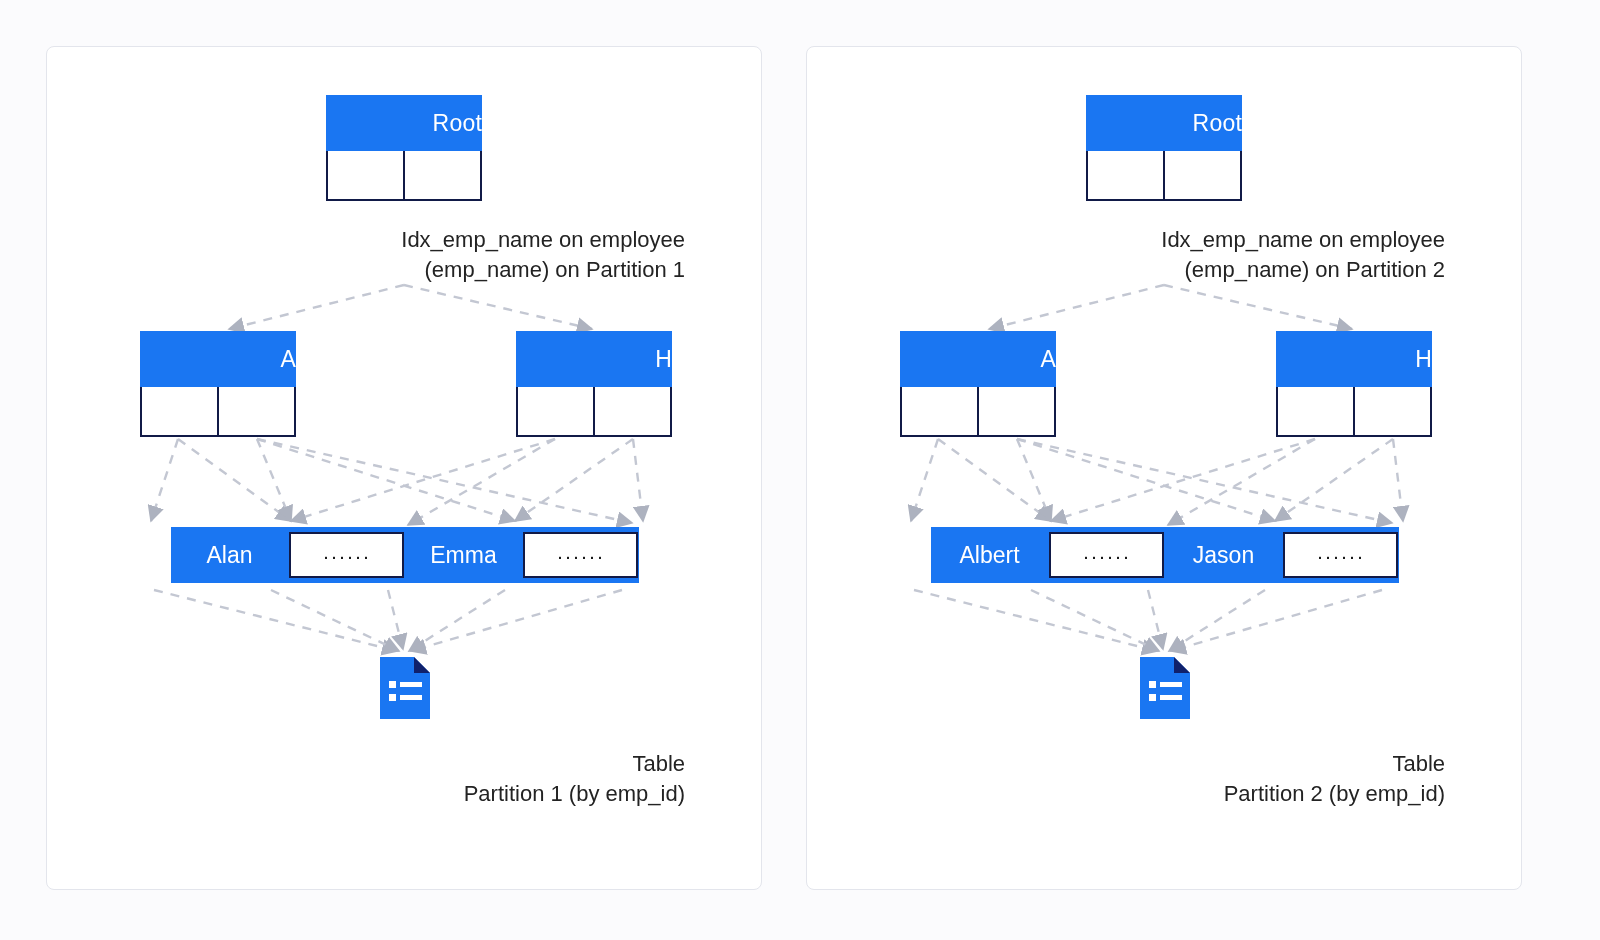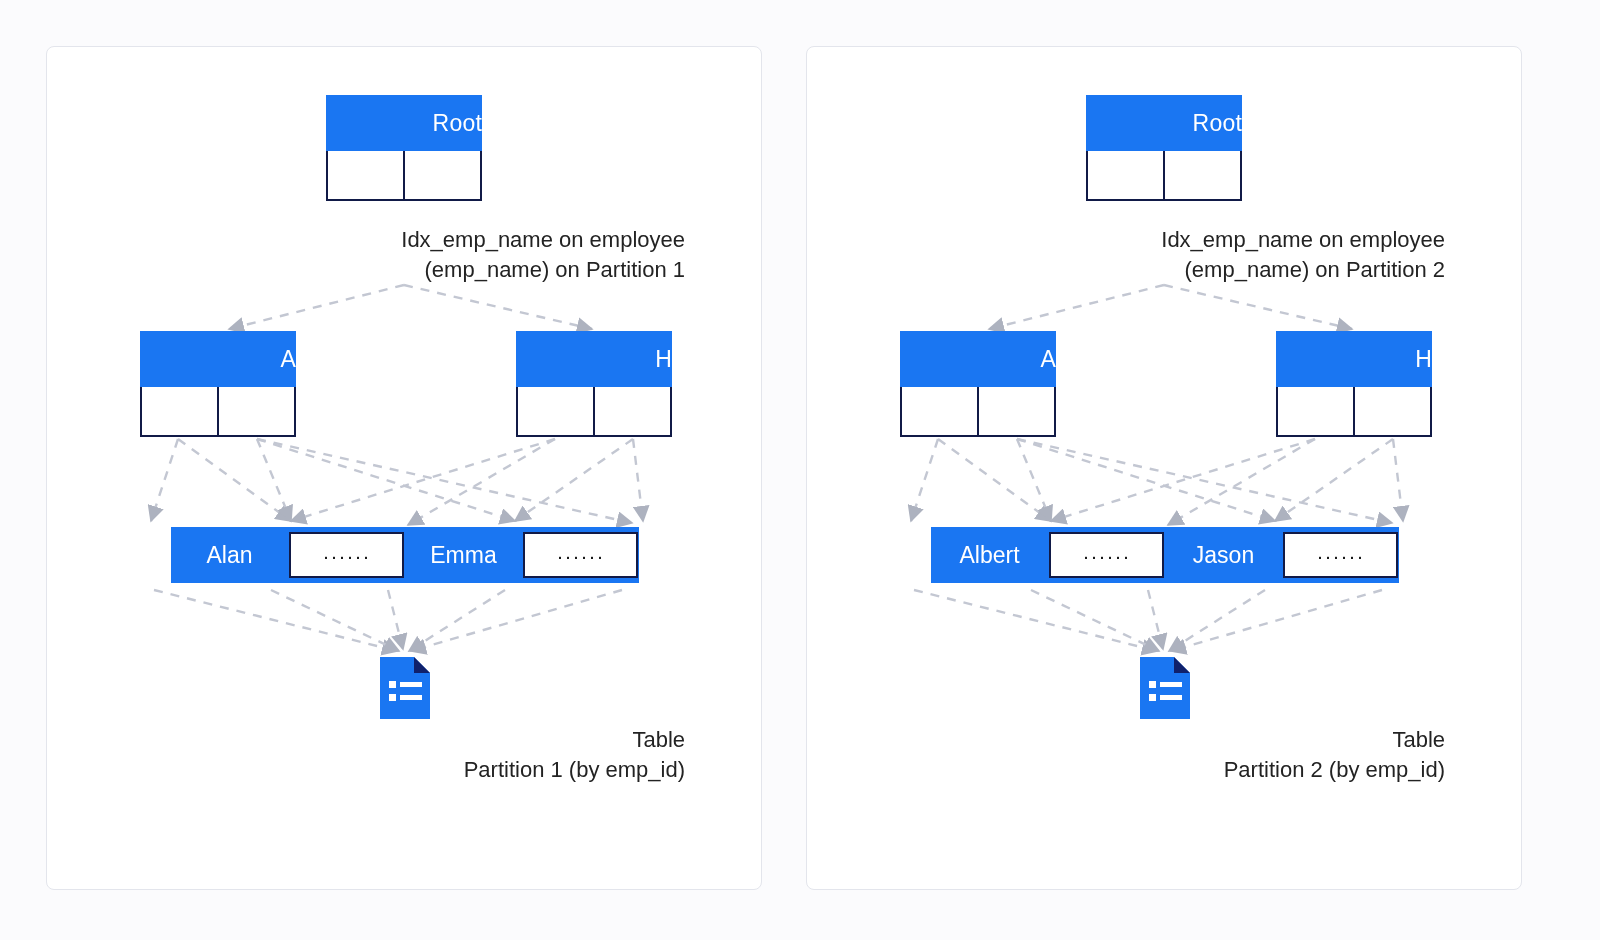--- a/index.html
+++ b/index.html
@@ -135,21 +135,21 @@
   }
   #caption-index-left,
   #caption-index-right {
     left: 78px;
     top: 178px;
     width: 560px;
   }
   #caption-table-left,
   #caption-table-right {
     left: 78px;
-    top: 678px;
+    top: 702px;
     width: 560px;
   }
 
   
   .doc-icon {
     position: absolute;
     left: 333px;
     top: 610px;
     width: 50px;
     height: 62px;

